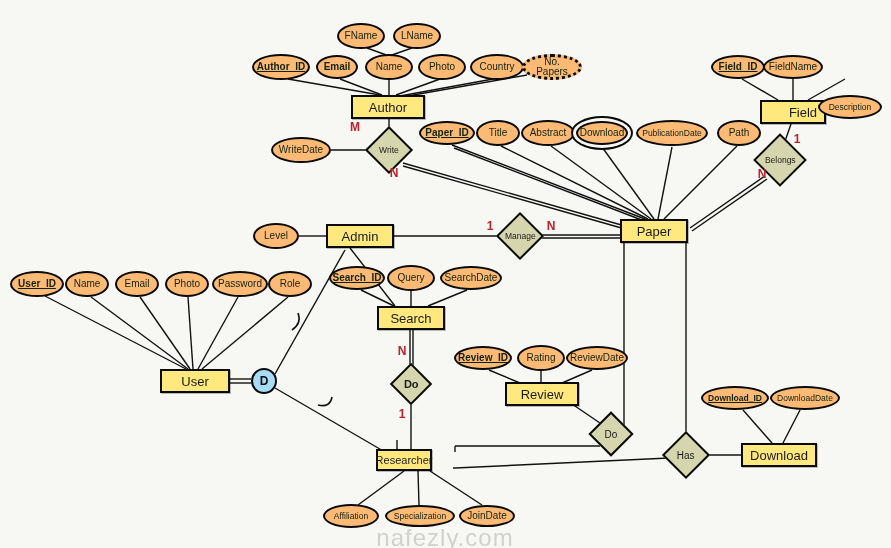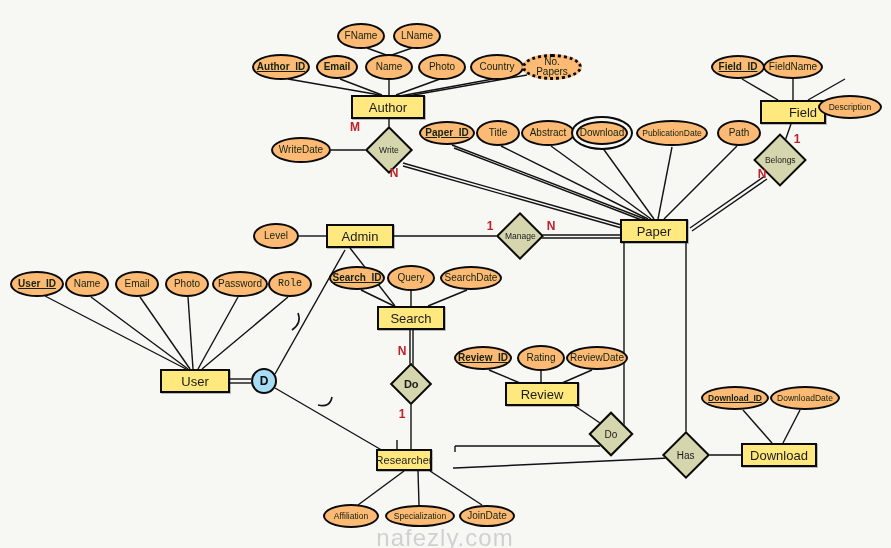--- a/index.html
+++ b/index.html
@@ -172,21 +172,21 @@
       <div class="node attr" style="left: 301px; top: 150px; width: 60px; height: 26px;">WriteDate</div>
       <div class="node attr" style="left: 276px; top: 236px; width: 46px; height: 26px;">Level</div>
       <div class="node attr key" style="left: 357px; top: 278px; width: 56px; height: 24px;">Search_ID</div>
       <div class="node attr" style="left: 411px; top: 278px; width: 48px; height: 26px;">Query</div>
       <div class="node attr" style="left: 471px; top: 278px; width: 62px; height: 24px;">SearchDate</div>
       <div class="node attr key" style="left: 37px; top: 284px; width: 54px; height: 26px;">User_ID</div>
       <div class="node attr" style="left: 87px; top: 284px; width: 44px; height: 26px;">Name</div>
       <div class="node attr" style="left: 137px; top: 284px; width: 44px; height: 26px;">Email</div>
       <div class="node attr" style="left: 187px; top: 284px; width: 44px; height: 26px;">Photo</div>
       <div class="node attr" style="left: 240px; top: 284px; width: 56px; height: 26px;">Password</div>
-      <div class="node attr" style="left: 290px; top: 284px; width: 44px; height: 26px; font-family: Liberation Mono, monospace;">Role</div>
+      <div class="node attr" style="left: 290px; top: 284px; width: 44px; height: 26px;">Role</div>
       <div class="node attr key" style="left: 483px; top: 358px; width: 58px; height: 24px;">Review_ID</div>
       <div class="node attr" style="left: 541px; top: 358px; width: 48px; height: 26px;">Rating</div>
       <div class="node attr" style="left: 597px; top: 358px; width: 62px; height: 24px;">ReviewDate</div>
       <div class="node attr key" style="left: 735px; top: 398px; width: 68px; height: 24px; font-size: 8.5px;">Download_ID</div>
       <div class="node attr" style="left: 805px; top: 398px; width: 70px; height: 24px; font-size: 8.5px; text-align: right;">DownloadDate</div>
       <div class="node attr" style="left: 351px; top: 516px; width: 56px; height: 24px; font-size: 8.5px;">Affiliation</div>
       <div class="node attr" style="left: 420px; top: 516px; width: 70px; height: 22px; font-size: 8.5px;">Specialization</div>
       <div class="node attr" style="left: 487px; top: 516px; width: 56px; height: 22px;">JoinDate</div>
     </div>
   <div id="relationships">

